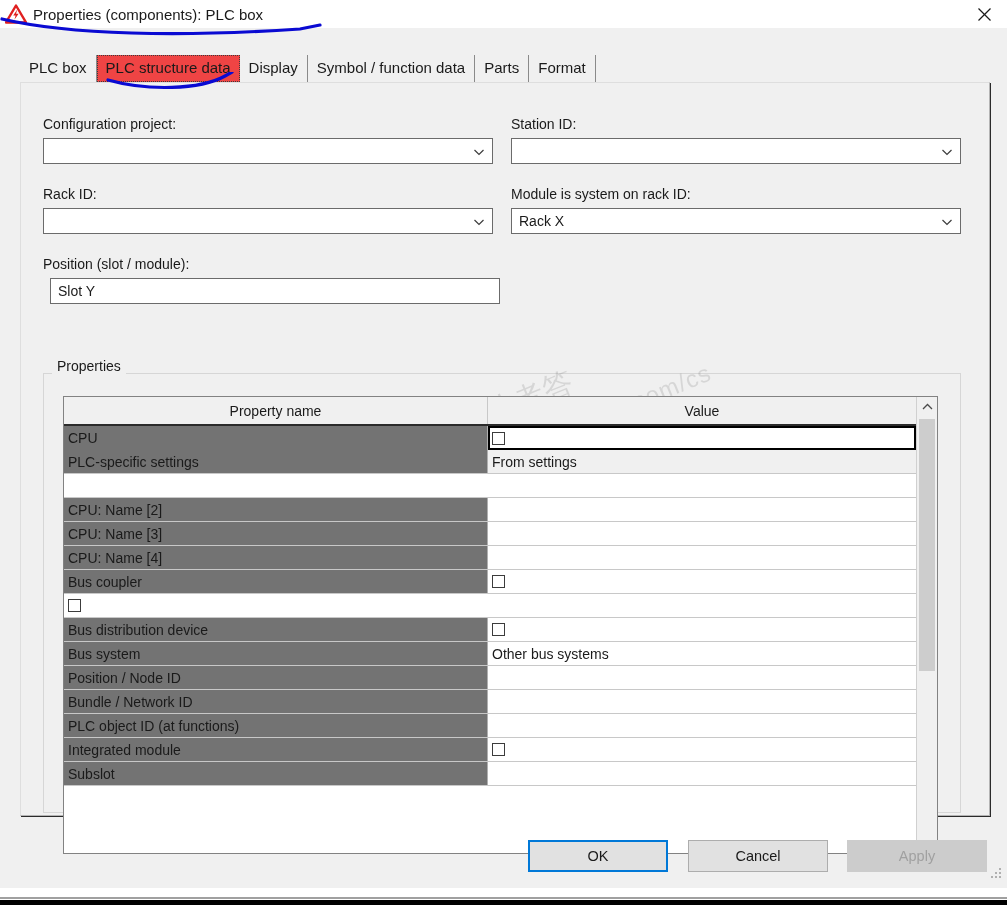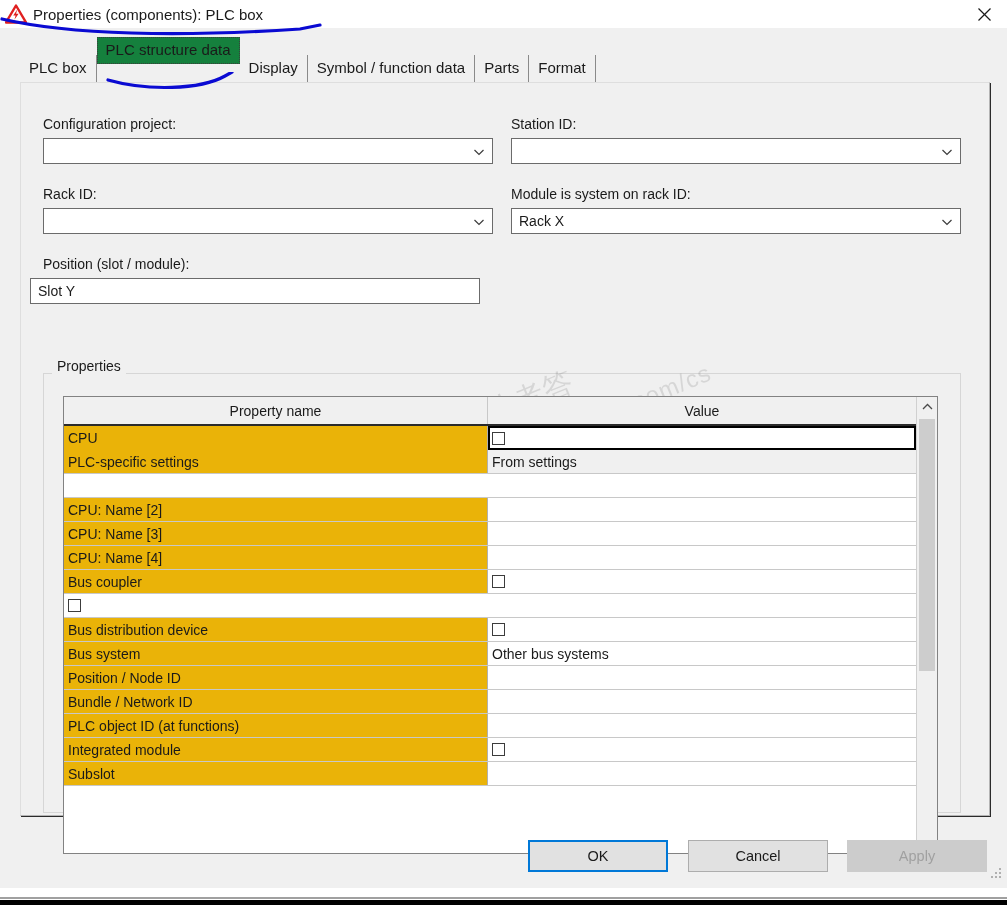--- a/index.html
+++ b/index.html
@@ -79,25 +79,25 @@
     font-size: 15px;
     color: #1a1a1a;
     padding: 3px 9px 4px 9px;
     white-space: nowrap;
     position: relative;
     border-right: 1px solid #8a8a8a;
     line-height: 20px;
   }
   .tab:last-child { }
   .tab.selected {
-    background: #15803d;
+    background: #ef4444;
     border: 1px dotted #3c3c3c;
     border-right: 1px dotted #3c3c3c;
     padding: 2px 8px 3px 8px;
-    margin-bottom: 18px;
+    margin-bottom: 0px;
   }
 
   
   .tabpanel {
     position: absolute;
     left: 20px; top: 54px;
     width: 968px; height: 732px;
     background: #f0f0f0;
     border: 1px solid #dedede;
     border-right: 1px solid #b4b4b4;
@@ -198,21 +198,21 @@
   .grow {
     display: flex;
     height: 24px;
     box-sizing: border-box;
     border-bottom: 1px solid #c8c8c8;
   }
   .gcell-name {
     width: 424px;
     box-sizing: border-box;
     border-right: 1px solid #b0b0b0;
-    background: #eab308;
+    background: #737373;
     display: flex;
     align-items: center;
     padding-left: 4px;
     font-size: 14px;
     color: #1a1a1a;
     white-space: nowrap;
   }
   .gcell-value {
     flex: 1;
     box-sizing: border-box;
@@ -385,21 +385,21 @@
   <div class="combo" style="left:511px; top:180px; width:450px;">
     <span>Rack X</span>
     <span class="chev">
       <svg width="12" height="12" viewBox="0 0 12 12">
           <polyline points="1.5,4 6,8.5 10.5,4" fill="none" stroke="#3c3c3c" stroke-width="1.2"></polyline>
         </svg>
     </span>
   </div>
 
   <div class="field-label" style="left:43px; top:228px;">Position (slot / module):</div>
-  <div class="textbox" style="left:30px; top:250px; width:450px;text-align:center;">
+  <div class="textbox" style="left:50px; top:250px; width:450px;text-align:center;">
     <span>Slot Y</span>
   </div>
 
   <div class="groupbox"></div>
   <div class="group-legend">Properties</div>
 
   <div class="watermark">
     <div>西门子工业技者答</div>
     <div style="font-size:24px;">support.industry.siemens.com/cs</div>
   </div>

